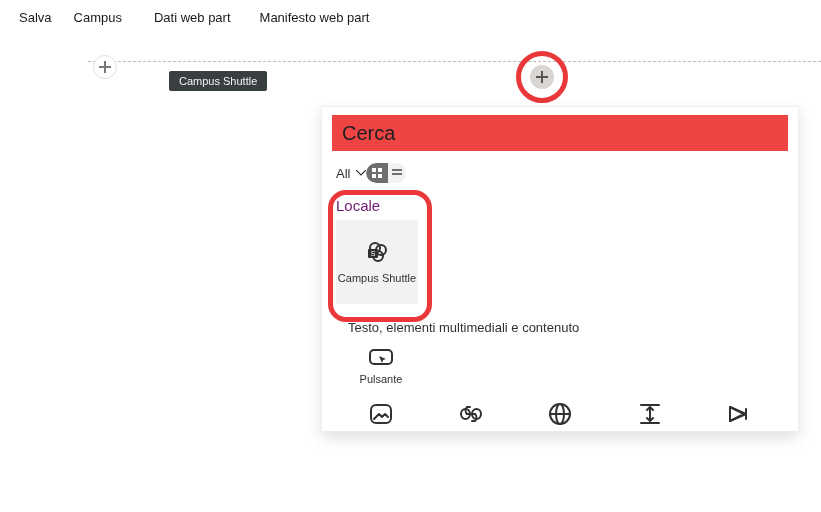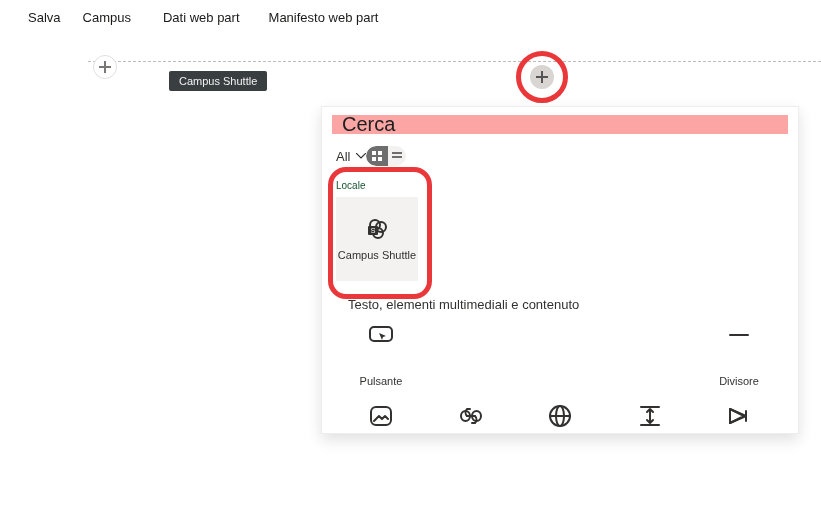--- a/index.html
+++ b/index.html
@@ -1,46 +1,46 @@
 <!DOCTYPE html>
 <html><head>
 <meta charset="utf-8">
 <style>
   *{box-sizing:border-box;margin:0;padding:0;font-family:"Segoe UI",Arial,sans-serif}
   body{width:821px;height:512px;background:#fff;overflow:hidden;position:relative;color:#1b1a19}
-  .topbar{display:flex;gap:6px;padding:8px 20px;font-size:13px}
+  .topbar{display:flex;gap:6px;padding:8px 11px;font-size:13px}
   .topbar .item{padding:2px 8px;cursor:pointer}
   .canvas-row{position:absolute;top:61px;left:88px;right:0;height:2px;border-top:1px dashed #bdbdbd}
   .section-plus{position:absolute;top:55px;left:93px;width:24px;height:24px;border-radius:50%;background:#fff;display:flex;align-items:center;justify-content:center;cursor:pointer;border:1px solid #e0e0e0}
   .section-plus svg{fill:#797775}
   .tooltip{position:absolute;top:71px;left:169px;background:#393e40;color:#f3f3f3;font-size:11px;padding:4px 10px;border-radius:2px;white-space:nowrap}
   
   .add-circle-h{position:absolute;top:51px;left:516px;width:52px;height:52px;border:5px solid #e9373a;border-radius:28px}
   .add-btn{position:absolute;top:65px;left:530px;width:24px;height:24px;border-radius:50%;background:#d8d5d2;display:flex;align-items:center;justify-content:center;cursor:pointer}
   .add-btn svg{fill:#555}
   
   .panel{position:absolute;top:106px;left:321px;width:478px;background:#fff;border:1px solid #ededed;box-shadow:0 6px 14px rgba(0,0,0,0.12);padding-bottom:4px}
-  .search-bar{margin:8px 10px 6px 10px;height:19px;background:#fca5a5;display:flex;align-items:center;padding:0 10px;font-size:20px;color:#202020}
+  .search-bar{margin:8px 10px 6px 10px;height:36px;background:#ef4444;display:flex;align-items:center;padding:0 10px;font-size:20px;color:#202020}
   .filter-row{display:flex;justify-content:flex-start;align-items:center;padding:6px 14px 6px 14px;margin-bottom:6px}
   .filter-row .all{display:flex;align-items:center;gap:6px;font-size:13px;color:#323130;cursor:pointer}
   .view-toggle{display:flex;align-items:center;height:20px;border-radius:10px;overflow:hidden;background:#f3f2f1}
   .view-toggle .grid-v{width:22px;height:20px;background:#6e6e6e;display:flex;align-items:center;justify-content:center;border-radius:10px 0 0 10px}
   .view-toggle .list-v{width:18px;height:20px;display:flex;align-items:center;justify-content:center}
   .view-toggle svg{fill:#fff}
   .view-toggle .list-v svg{fill:#6e6e6e}
-  .section-label{font-size:10px;padding:2px 14px 4px 14px;color:#14532d}
+  .section-label{font-size:15px;padding:2px 14px 4px 14px;color:#701a75}
   
   .local-wrap{position:relative;margin:2px 12px 10px 12px;width:100px}
   .local-highlight{position:absolute;top:-30px;left:-6px;width:104px;height:132px;border:5px solid #e9373a;border-radius:18px}
   .wp-tile{width:82px;height:84px;background:#f3f2f1;display:flex;flex-direction:column;align-items:center;justify-content:center;gap:8px;cursor:pointer;margin-left:2px}
   .wp-tile .ic{width:24px;height:24px;display:flex;align-items:center;justify-content:center}
   .wp-tile .lbl{font-size:11px;text-align:center;line-height:13px;color:#323130}
   .cat2{font-size:13px;padding:6px 14px 10px 26px;color:#323130}
   .grid{display:flex;justify-content:space-between;padding:0 22px}
-  .g-tile{width:74px;display:flex;flex-direction:column;align-items:center;gap:27px;cursor:pointer}
+  .g-tile{width:74px;display:flex;flex-direction:column;align-items:center;gap:2px;cursor:pointer}
   .g-tile .ic{width:26px;height:26px;display:flex;align-items:center;justify-content:center}
   .g-tile .lbl{font-size:11px;color:#323130;text-align:center;white-space:nowrap}
   .grid2{display:flex;justify-content:space-between;padding:16px 22px 0 22px}
   .ic svg{fill:none;stroke:#323130;stroke-width:2;stroke-linecap:round;stroke-linejoin:round}
 </style>
 </head>
 <body>
 
 <div class="topbar">
   <div class="item">Salva</div>
@@ -116,28 +116,20 @@
   <div class="grid">
     <div class="g-tile">
       <div class="ic">
         <svg width="26" height="26" viewBox="0 0 26 26">
             <rect x="2" y="5" width="22" height="14" rx="4"></rect>
             <path d="M11 11l3 7 1-3 3-1z" fill="#323130" stroke="none"></path>
           </svg>
       </div>
       <div class="lbl">Pulsante</div>
     </div>
-    <div class="g-tile">
-      <div class="ic">
-        <svg width="26" height="26" viewBox="0 0 26 26">
-            <line x1="4" y1="13" x2="22" y2="13"></line>
-          </svg>
-      </div>
-      <div class="lbl">Divisore</div>
-    </div>
   </div>
 
   <div class="grid2">
     <div class="g-tile">
       <div class="ic">
         <svg width="26" height="26" viewBox="0 0 26 26">
             <rect x="3" y="4" width="20" height="18" rx="5"></rect>
             <path d="M6 18l5-5 3 3 3-3 3 3"></path>
           </svg>
       </div>

